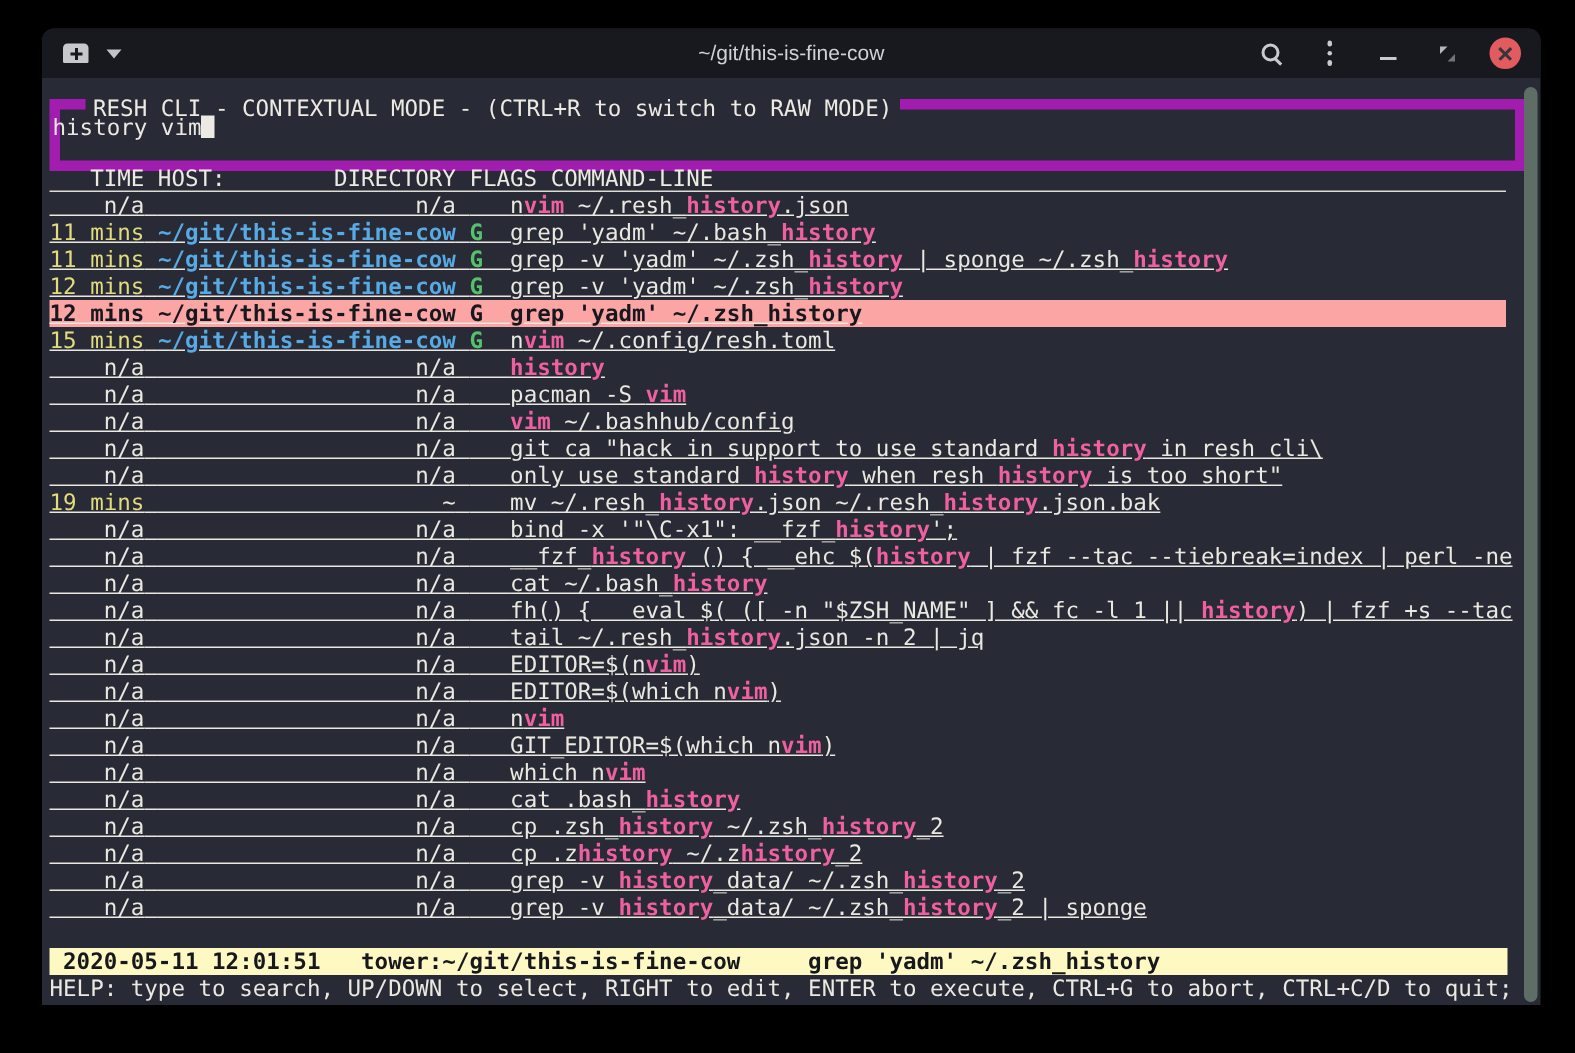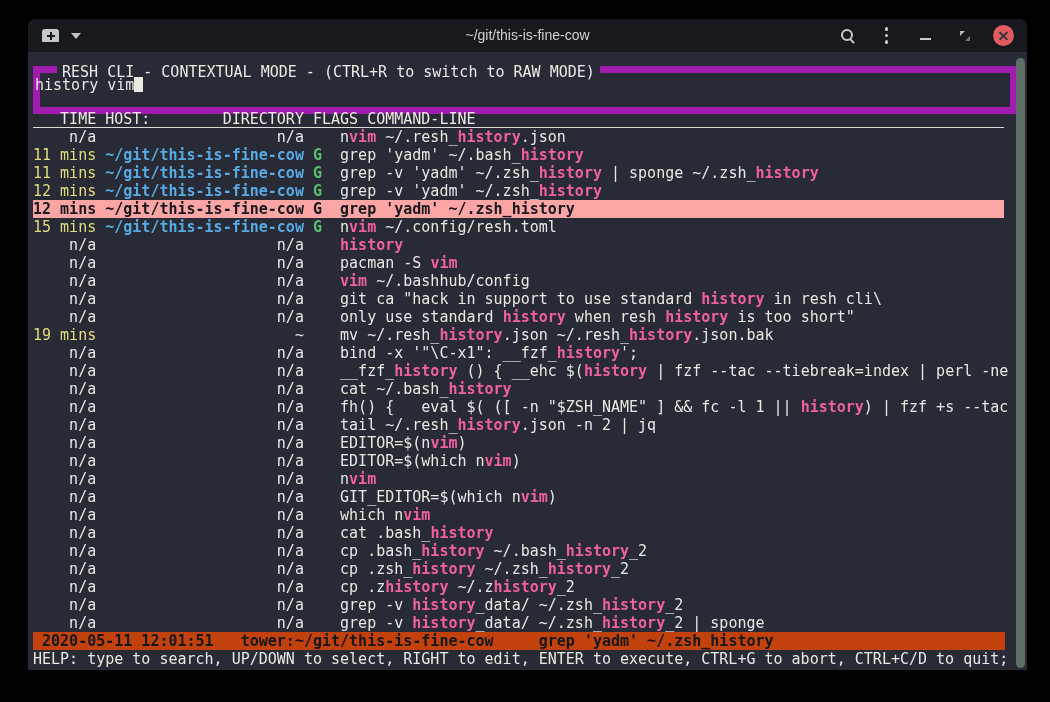--- a/index.html
+++ b/index.html
@@ -31,29 +31,29 @@
   
   .terminal{position:absolute;left:0;top:33px;right:0;bottom:0;
     font-family:"DejaVu Sans Mono",monospace;font-size:15px;line-height:18px;color:#e9e8e1;}
   .mono{white-space:pre;}
   .resh-box{position:absolute;left:5px;top:14px;width:970px;height:34px;border:7px solid #a21caf;}
   .resh-label{position:absolute;left:17px;top:-10px;background:#282a35;padding:0 5px;color:#eceae3;white-space:pre;}
   .resh-input{position:absolute;left:7px;top:24px;height:18px;white-space:pre;}
   .cursor{display:inline-block;width:9px;height:15px;background:#eceae3;vertical-align:-2px;}
   .resh-header{position:absolute;left:5px;top:58px;width:971px;height:17px;border-bottom:1px solid #dddcd5;color:#eceae3;white-space:pre;}
   .rows{position:absolute;left:5px;top:76px;width:971px;}
-  .row{height:18px;white-space:pre;}
+  .row{height:18px;white-space:pre;text-decoration:underline;}
   .fg{color:#e9e8e1;}
   .t-yellow{color:#e3dc7e;}
   .dir-blue{color:#57aae4;font-weight:bold;}
   .flag-green{color:#55c16c;font-weight:bold;}
   .match{color:#ee609f;font-weight:bold;}
   .row.selected{background:#fca5a5;}
   .row.selected span{color:#16181e !important;font-weight:bold;}
-  .statusbar{position:absolute;left:5px;top:580px;width:972px;height:18px;background:#c2410c;color:#16181e;font-weight:bold;white-space:pre;}
+  .statusbar{position:absolute;left:5px;top:580px;width:972px;height:18px;background:#fef9c3;color:#16181e;font-weight:bold;white-space:pre;}
   .helpline{position:absolute;left:5px;top:598px;height:18px;color:#e9e8e1;white-space:pre;text-align:center;}
   .scrollbar{position:absolute;right:2px;top:6px;width:9px;height:610px;background:#5e6e66;border-radius:5px;}
 </style>
 </head>
 <body>
 
 <div class="window">
 
   <div class="titlebar">
     <div class="tb-left">
@@ -113,21 +113,20 @@
         <div class="row"><span class="fg">    n/a</span> <span class="fg">                   n/a</span> <span class="flag-green"> </span>  <span class="fg">__fzf_</span><span class="match">history</span><span class="fg"> () { __ehc $(</span><span class="match">history</span><span class="fg"> | fzf --tac --tiebreak=index | perl -ne</span></div>
         <div class="row"><span class="fg">    n/a</span> <span class="fg">                   n/a</span> <span class="flag-green"> </span>  <span class="fg">cat ~/.bash_</span><span class="match">history</span></div>
         <div class="row"><span class="fg">    n/a</span> <span class="fg">                   n/a</span> <span class="flag-green"> </span>  <span class="fg">fh() {   eval $( ([ -n "$ZSH_NAME" ] &amp;&amp; fc -l 1 || </span><span class="match">history</span><span class="fg">) | fzf +s --tac</span></div>
         <div class="row"><span class="fg">    n/a</span> <span class="fg">                   n/a</span> <span class="flag-green"> </span>  <span class="fg">tail ~/.resh_</span><span class="match">history</span><span class="fg">.json -n 2 | jq</span></div>
         <div class="row"><span class="fg">    n/a</span> <span class="fg">                   n/a</span> <span class="flag-green"> </span>  <span class="fg">EDITOR=$(n</span><span class="match">vim</span><span class="fg">)</span></div>
         <div class="row"><span class="fg">    n/a</span> <span class="fg">                   n/a</span> <span class="flag-green"> </span>  <span class="fg">EDITOR=$(which n</span><span class="match">vim</span><span class="fg">)</span></div>
         <div class="row"><span class="fg">    n/a</span> <span class="fg">                   n/a</span> <span class="flag-green"> </span>  <span class="fg">n</span><span class="match">vim</span></div>
         <div class="row"><span class="fg">    n/a</span> <span class="fg">                   n/a</span> <span class="flag-green"> </span>  <span class="fg">GIT_EDITOR=$(which n</span><span class="match">vim</span><span class="fg">)</span></div>
         <div class="row"><span class="fg">    n/a</span> <span class="fg">                   n/a</span> <span class="flag-green"> </span>  <span class="fg">which n</span><span class="match">vim</span></div>
         <div class="row"><span class="fg">    n/a</span> <span class="fg">                   n/a</span> <span class="flag-green"> </span>  <span class="fg">cat .bash_</span><span class="match">history</span></div>
-        <div class="row"><span class="fg">    n/a</span> <span class="fg">                   n/a</span> <span class="flag-green"> </span>  <span class="fg">cp .bash_</span><span class="match">history</span><span class="fg"> ~/.bash_</span><span class="match">history</span><span class="fg">_2</span></div>
         <div class="row"><span class="fg">    n/a</span> <span class="fg">                   n/a</span> <span class="flag-green"> </span>  <span class="fg">cp .zsh_</span><span class="match">history</span><span class="fg"> ~/.zsh_</span><span class="match">history</span><span class="fg">_2</span></div>
         <div class="row"><span class="fg">    n/a</span> <span class="fg">                   n/a</span> <span class="flag-green"> </span>  <span class="fg">cp .z</span><span class="match">history</span><span class="fg"> ~/.z</span><span class="match">history</span><span class="fg">_2</span></div>
         <div class="row"><span class="fg">    n/a</span> <span class="fg">                   n/a</span> <span class="flag-green"> </span>  <span class="fg">grep -v </span><span class="match">history</span><span class="fg">_data/ ~/.zsh_</span><span class="match">history</span><span class="fg">_2</span></div>
         <div class="row"><span class="fg">    n/a</span> <span class="fg">                   n/a</span> <span class="flag-green"> </span>  <span class="fg">grep -v </span><span class="match">history</span><span class="fg">_data/ ~/.zsh_</span><span class="match">history</span><span class="fg">_2 | sponge</span></div>
       </div>
 
     <div class="statusbar mono" id="statusbar"><span class=""> 2020-05-11 12:01:51</span><span class="">   tower:~/git/this-is-fine-cow</span><span class="">     grep 'yadm' ~/.zsh_history</span></div>
     <div class="helpline mono">HELP: type to search, UP/DOWN to select, RIGHT to edit, ENTER to execute, CTRL+G to abort, CTRL+C/D to quit;</div>
 
     <div class="scrollbar"></div>

